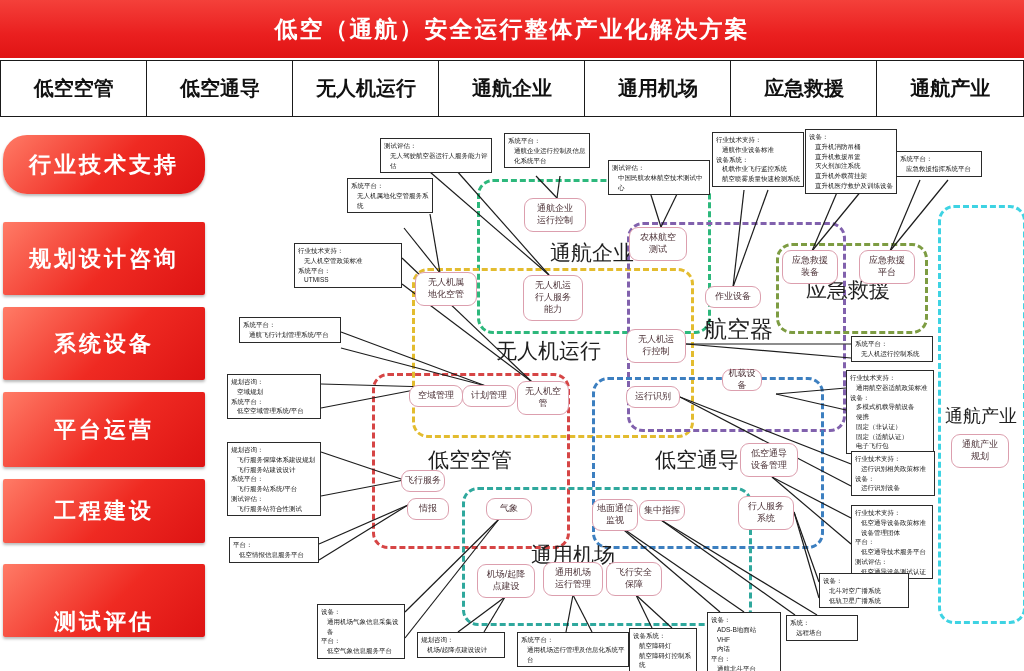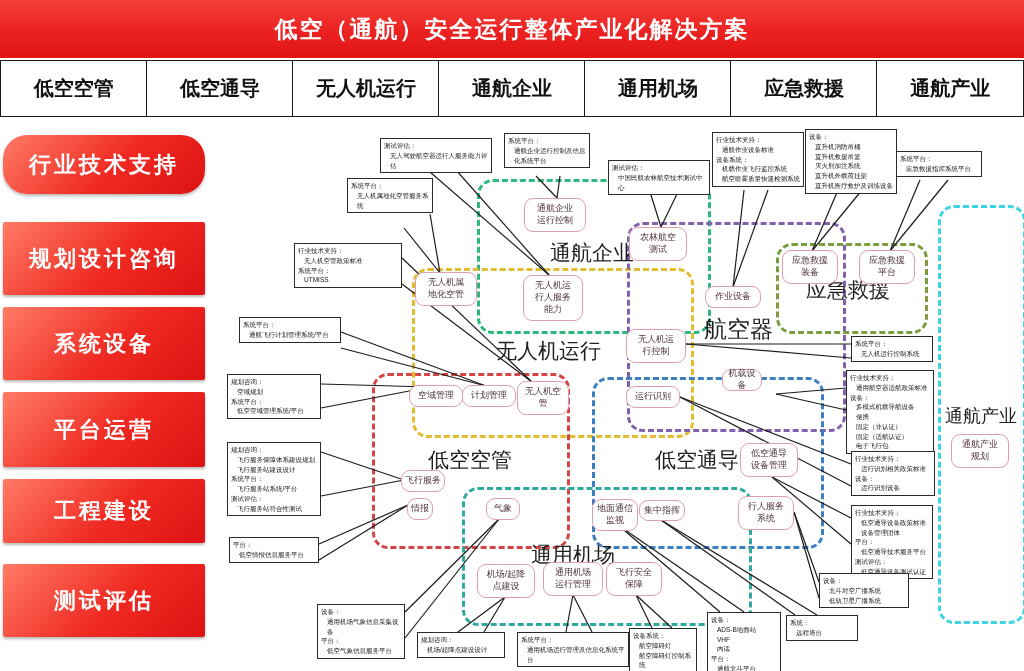--- a/index.html
+++ b/index.html
@@ -60,21 +60,21 @@
       </div>
       <div class="side" style="top: 307px; height: 73px;">
         <span>系统设备</span>
       </div>
       <div class="side" style="top: 392px; height: 75px;">
         <span>平台运营</span>
       </div>
       <div class="side" style="top: 479px; height: 64px;">
         <span>工程建设</span>
       </div>
-      <div class="side" style="top: 564px; height: 73px;">
+      <div class="side" style="top: 564px; height: 73px; align-items: flex-end;">
         <span>测试评估</span>
       </div>
     </div>
 
   <div id="stage">
     <svg class="wires" width="1024" height="671" id="wires">
         <line x1="430" y1="172" x2="549" y2="275" stroke="#1c1c1c" stroke-width="1.2"></line>
         <line x1="456" y1="170" x2="549" y2="275" stroke="#1c1c1c" stroke-width="1.2"></line>
         <line x1="536" y1="176" x2="557" y2="198" stroke="#1c1c1c" stroke-width="1.2"></line>
         <line x1="560" y1="176" x2="557" y2="198" stroke="#1c1c1c" stroke-width="1.2"></line>
@@ -153,22 +153,22 @@
 平台</div>
       <div class="node" style="left: 626px; top: 329px; width: 60px; height: 34px;">无人机运
 行控制</div>
       <div class="node" style="left: 409px; top: 385px; width: 54px; height: 22px;">空域管理</div>
       <div class="node" style="left: 462px; top: 385px; width: 54px; height: 22px;">计划管理</div>
       <div class="node" style="left: 517px; top: 381px; width: 52px; height: 34px;">无人机空
 管</div>
       <div class="node" style="left: 626px; top: 386px; width: 54px; height: 22px;">运行识别</div>
       <div class="node" style="left: 722px; top: 369px; width: 40px; height: 22px;">机载设备</div>
       <div class="node" style="left: 401px; top: 470px; width: 44px; height: 22px;">飞行服务</div>
-      <div class="node" style="left: 407px; top: 498px; width: 26px; height: 22px;">情报</div>
-      <div class="node" style="left: 486px; top: 498px; width: 34px; height: 22px;">气象</div>
+      <div class="node" style="left: 407px; top: 498px; width: 42px; height: 22px;">情报</div>
+      <div class="node" style="left: 486px; top: 498px; width: 46px; height: 22px;">气象</div>
       <div class="node" style="left: 592px; top: 499px; width: 46px; height: 32px;">地面通信
 监视</div>
       <div class="node" style="left: 639px; top: 500px; width: 46px; height: 21px;">集中指挥</div>
       <div class="node" style="left: 740px; top: 443px; width: 58px; height: 34px;">低空通导
 设备管理</div>
       <div class="node" style="left: 738px; top: 496px; width: 56px; height: 34px;">行人服务
 系统</div>
       <div class="node" style="left: 951px; top: 434px; width: 58px; height: 34px;">通航产业
 规划</div>
       <div class="node" style="left: 477px; top: 564px; width: 58px; height: 34px;">机场/起降

